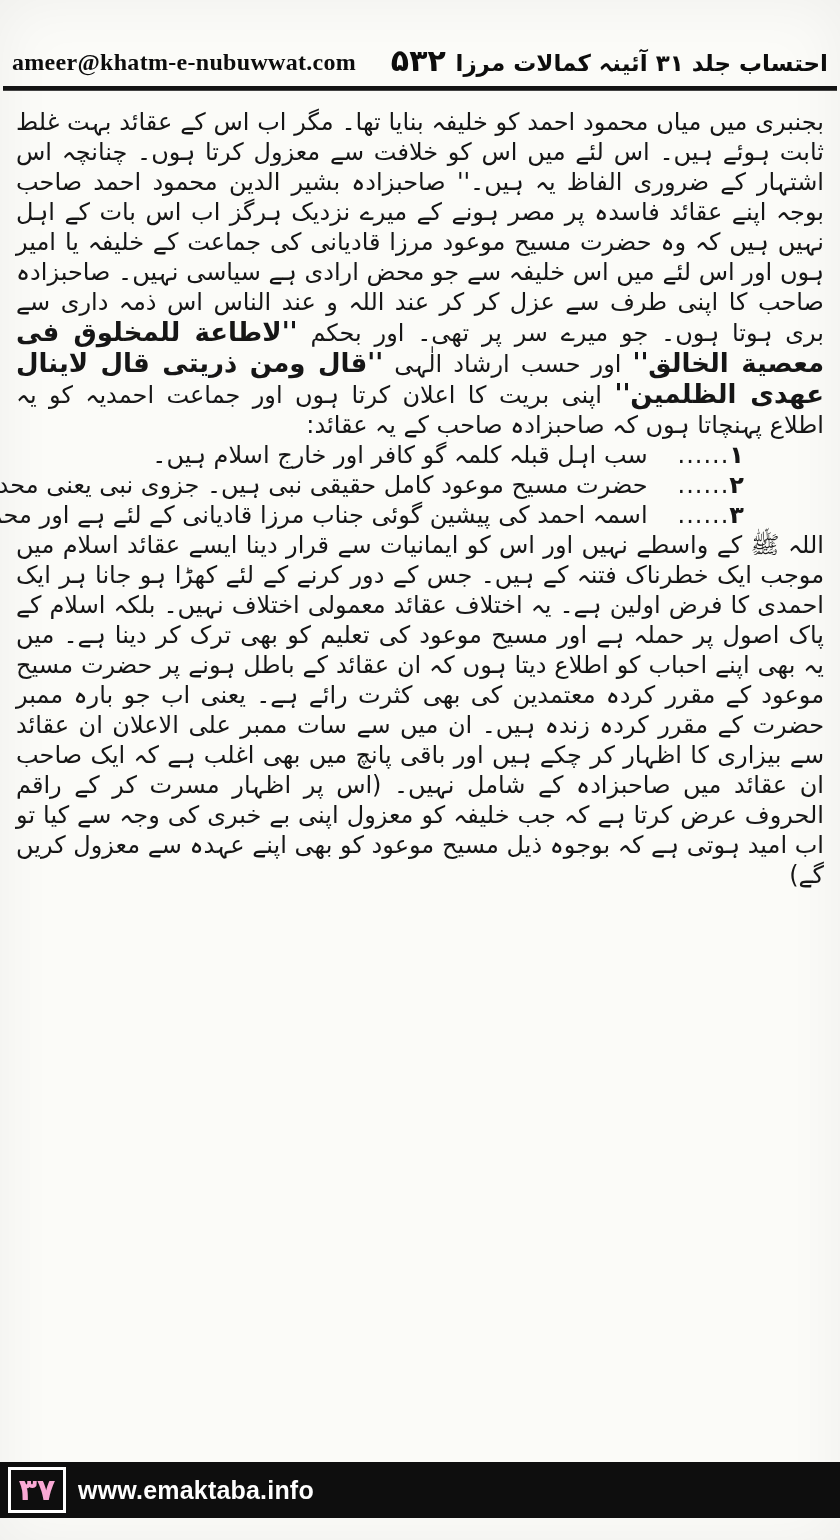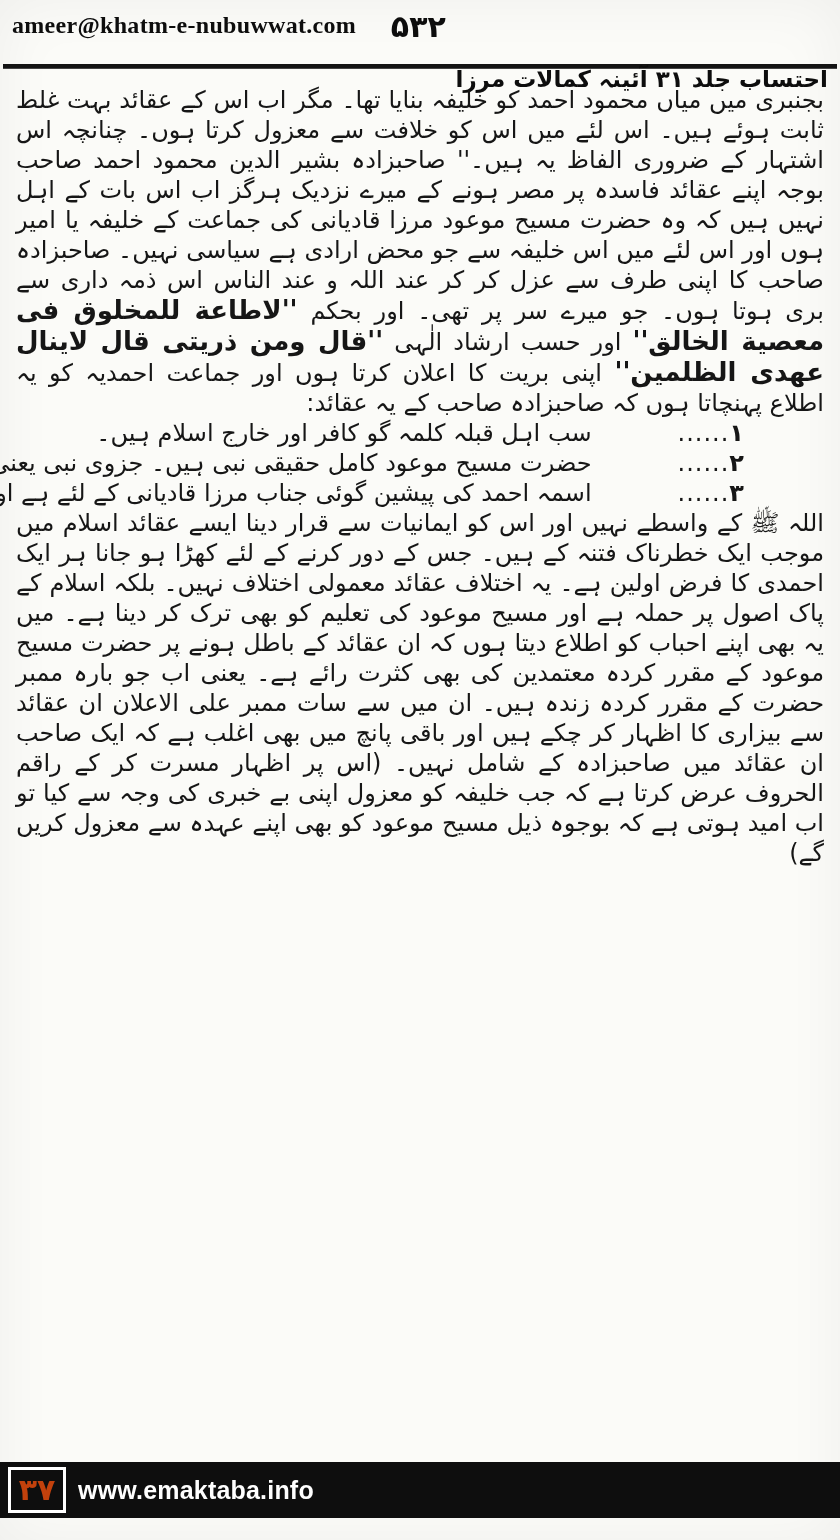--- a/index.html
+++ b/index.html
@@ -7,22 +7,22 @@
   .page {
     width:840px; height:1540px;
     background:#fbfbf8;
     position:relative; overflow:hidden;
     font-family:"DejaVu Sans", sans-serif;
     color:#161616;
     box-shadow: inset 0 0 60px rgba(0,0,0,0.05);
   }
   
   .header {
-    height:64px;
-    display:flex; align-items:flex-start; justify-content:space-between;
+    height:86px;
+    display:flex; align-items:flex-end; justify-content:space-between;
     padding:12px 12px 10px 12px;
   }
   .header-email {
     font-family:"Liberation Serif", serif;
     font-weight:bold; font-size:24px; letter-spacing:0.3px;
     color:#0d0d0d;
   }
   .header-pagenum {
     direction:rtl; font-weight:bold; font-size:30px; line-height:1;
     color:#0d0d0d; padding:0 8px;margin-left:25px;
@@ -45,35 +45,35 @@
   }
   .para { text-align:justify; }
   .arabic { font-weight:bold; font-size:26px; }
   .list-line {
     display:flex; align-items:baseline;
     padding-right:80px;
     white-space:nowrap;
   }
   .li-num { font-weight:bold; }
   .li-dots { letter-spacing:1px; }
-  .li-text { margin-right:86px; }
+  .li-text { margin-right:30px; }
 
   
   .footer {
     position:absolute; left:0; right:0; bottom:22px;
     height:56px; background:#0e0e0e;
     display:flex; align-items:center;
     direction:ltr;
   }
   .footer-box {
     width:58px; height:46px;
     margin:0 12px 0 8px;
     border:3px solid #ffffff;
     display:flex; align-items:center; justify-content:center;
-    color:#c2410c; font-weight:bold; font-size:30px;
+    color:#f9a8d4; font-weight:bold; font-size:30px;
     direction:rtl; line-height:1;text-align:center;
   }
   .footer-links {
     display:flex; gap:16px;
     color:#ffffff; font-weight:bold; font-size:25px;
     font-family:"Liberation Sans", sans-serif;
     letter-spacing:0.2px;
     white-space:nowrap;
   }
 </style>

